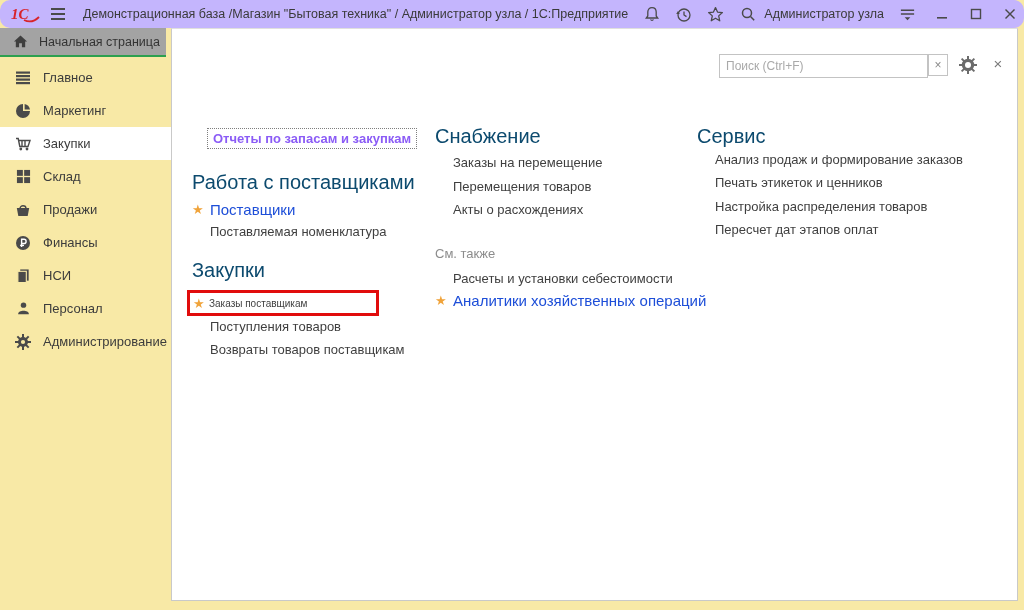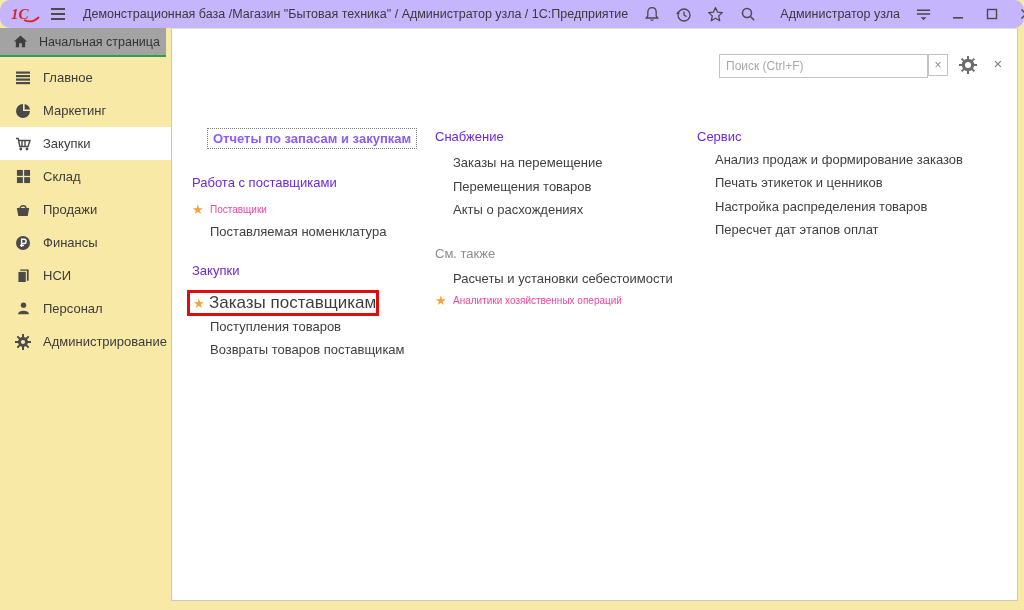--- a/index.html
+++ b/index.html
@@ -15,21 +15,21 @@
   .titlebar {
     position:absolute; left:0; top:0; width:1024px; height:28px;
     background:#c4b5fd; display:flex; align-items:center;
     font-size:12.5px; color:#3a3a3a; padding:0 10px;border-radius:10px;
   }
   .logo { display:flex; align-items:center; width:34px; }
   .hamburger { margin-left:8px; display:flex; align-items:center; cursor:pointer; }
   .win-title { margin-left:17px; white-space:nowrap; }
   .tb-right { margin-left:auto; display:flex; align-items:center; }
   .tb-ic { width:17px; height:17px; display:flex; align-items:center; justify-content:center; margin-left:15px; cursor:pointer; }
-  .tb-user { margin-left:24px; white-space:nowrap; }
+  .tb-user { margin-left:8px; white-space:nowrap; }
   .winbtn { width:16px; height:16px; display:flex; align-items:center; justify-content:center; margin-left:18px; cursor:pointer; }
   .winbtn:first-of-type { margin-left:22px; }
   
   .leftcol { position:absolute; left:0; top:28px; width:171px; height:582px; background:#f8e9a6; }
   .home-tab {
     width:166px; height:29px; background:#a3a3a3;
     border-bottom:2px solid #2da04f;
     display:flex; align-items:center; padding-left:13px;
     font-size:12.5px; color:#333; cursor:pointer;
   }
@@ -62,33 +62,33 @@
   .panel-close {
     position:absolute; left:818px; top:27px; width:16px; height:16px;
     color:#7a7a7a; font-size:15px; line-height:16px; text-align:center; cursor:pointer;
   }
   .report-link {
     position:absolute; left:35px; top:99px;
     display:inline-block; padding:2px 5px;
     border:1px dotted #7e7e7e;
     font-size:13px; font-weight:bold; color:#8b5cf6; cursor:pointer; white-space:nowrap;text-align:right;
   }
-  .sec-header { position:absolute; font-size:13px; color:#6d28d9; white-space:nowrap; height:17px; line-height:17px; }
+  .sec-header { position:absolute; font-size:20px; color:#0c4a6e; white-space:nowrap; height:17px; line-height:17px; }
   .sec-header.gray { color:#8c8c8c; font-size:13px; }
   .mi { position:absolute; font-size:13px; color:#3f3f3f; height:15px; line-height:15px; white-space:nowrap; cursor:pointer; }
   .mi-star { position:absolute; display:flex; align-items:center; height:16px; cursor:pointer; }
   .star { color:#f0a33a; font-size:13px; width:18px; flex:none; line-height:15px; }
-  .mi-star .lbl { font-size:10px; color:#ec4899; white-space:nowrap; line-height:15px; }
+  .mi-star .lbl { font-size:15px; color:#1d4ed8; white-space:nowrap; line-height:15px; }
   .redbox {
     position:absolute; left:15px; top:261px; width:192px; height:26px;
     border:3px solid #e10c0c; background:#fff;
     display:flex; align-items:center; padding:0 4px 0 3px; cursor:pointer;
   }
   .redbox .star { width:16px; }
-  .redbox .lbl { font-size:17px; color:#3f3f3f; white-space:nowrap; }
+  .redbox .lbl { font-size:10px; color:#3f3f3f; white-space:nowrap; }
   svg { display:block; }
 </style>
 </head>
 <body>
 
 <div class="titlebar">
   <span class="logo">
     <svg width="32" height="20" viewBox="0 0 32 20">
       <text x="1" y="15" font-family="Liberation Serif, serif" font-style="italic" font-weight="bold" font-size="15" fill="#d8232a">1С</text>
       <path d="M14 16 Q22 20 29 13" stroke="#d8232a" stroke-width="1.8" fill="none"></path>

